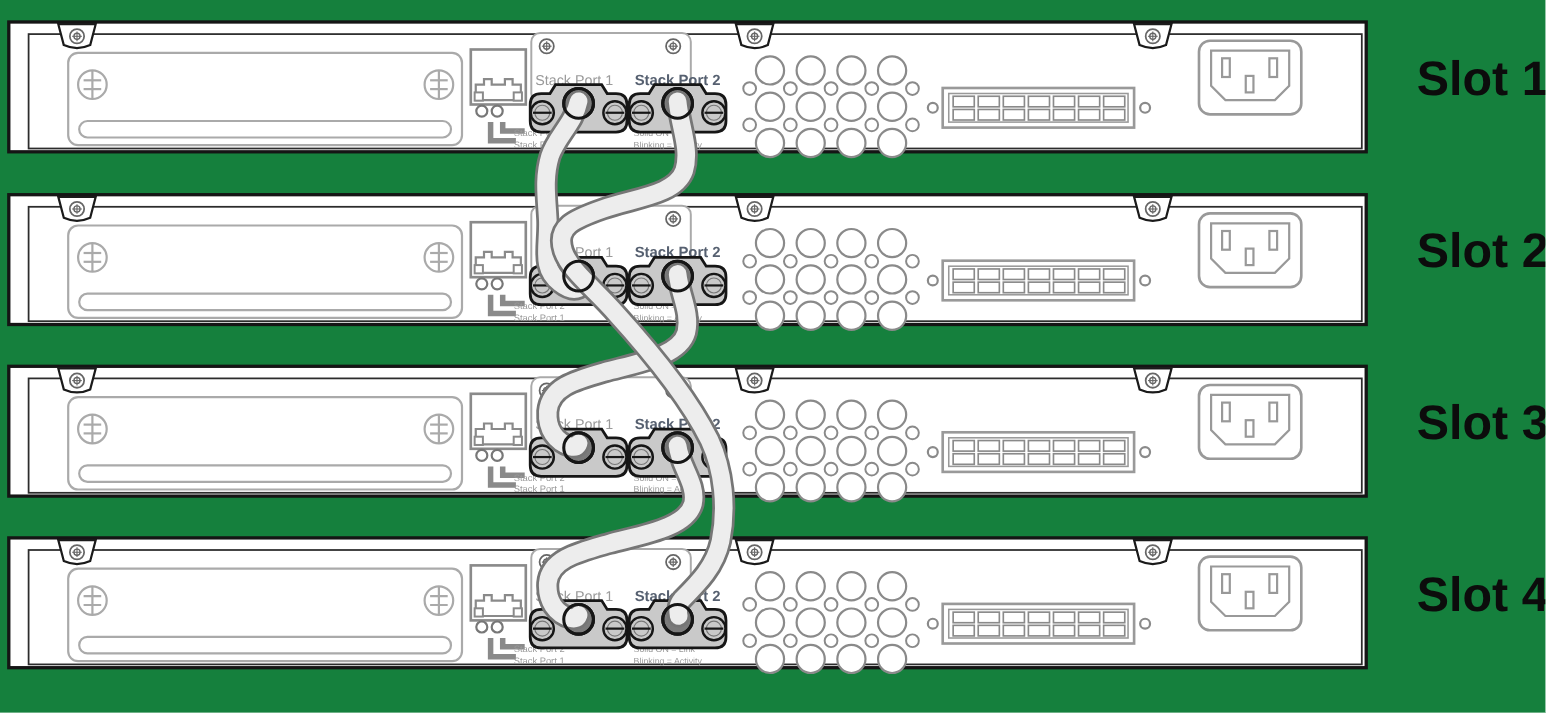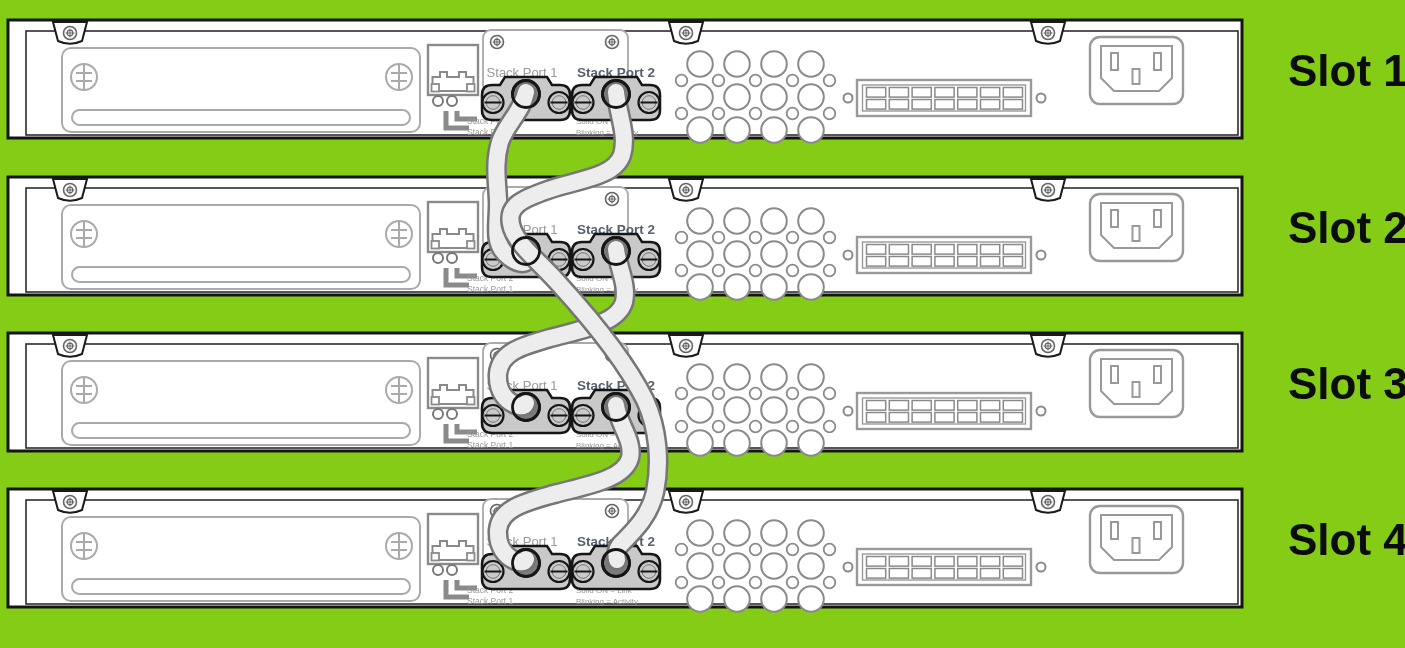--- a/index.html
+++ b/index.html
@@ -1,16 +1,16 @@
 <!DOCTYPE html>
 <html><head>
 <meta charset="utf-8">
 <style>
   html,body{margin:0;padding:0;background:#ffffff;}
-  .stage{position:relative;width:1405px;height:648px;background:#84cc16;overflow:hidden;}
+  .stage{position:relative;width:1405px;height:648px;background:#15803d;overflow:hidden;}
   svg text{font-family:"Liberation Sans","DejaVu Sans",sans-serif;}
 </style>
 </head>
 <body>
 
 <div class="stage">
   <svg id="diagram" width="1405" height="648" viewBox="0 0 1405 648">
       <g transform="translate(0,20)">
     <rect x="8" y="0" width="1234" height="118" fill="#fff" stroke="#151515" stroke-width="3"></rect>
     <rect x="26" y="11" width="1212" height="104" fill="none" stroke="#2c2c2c" stroke-width="1.6"></rect>

